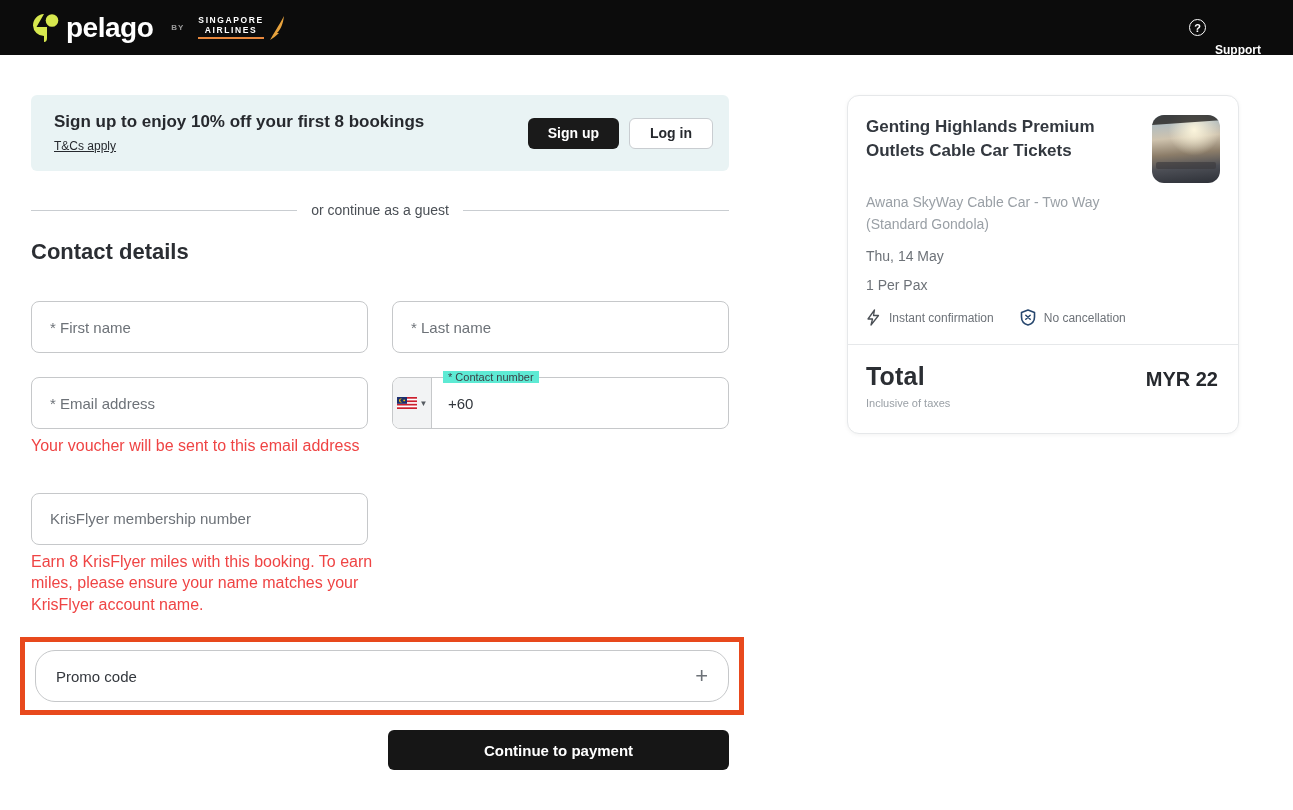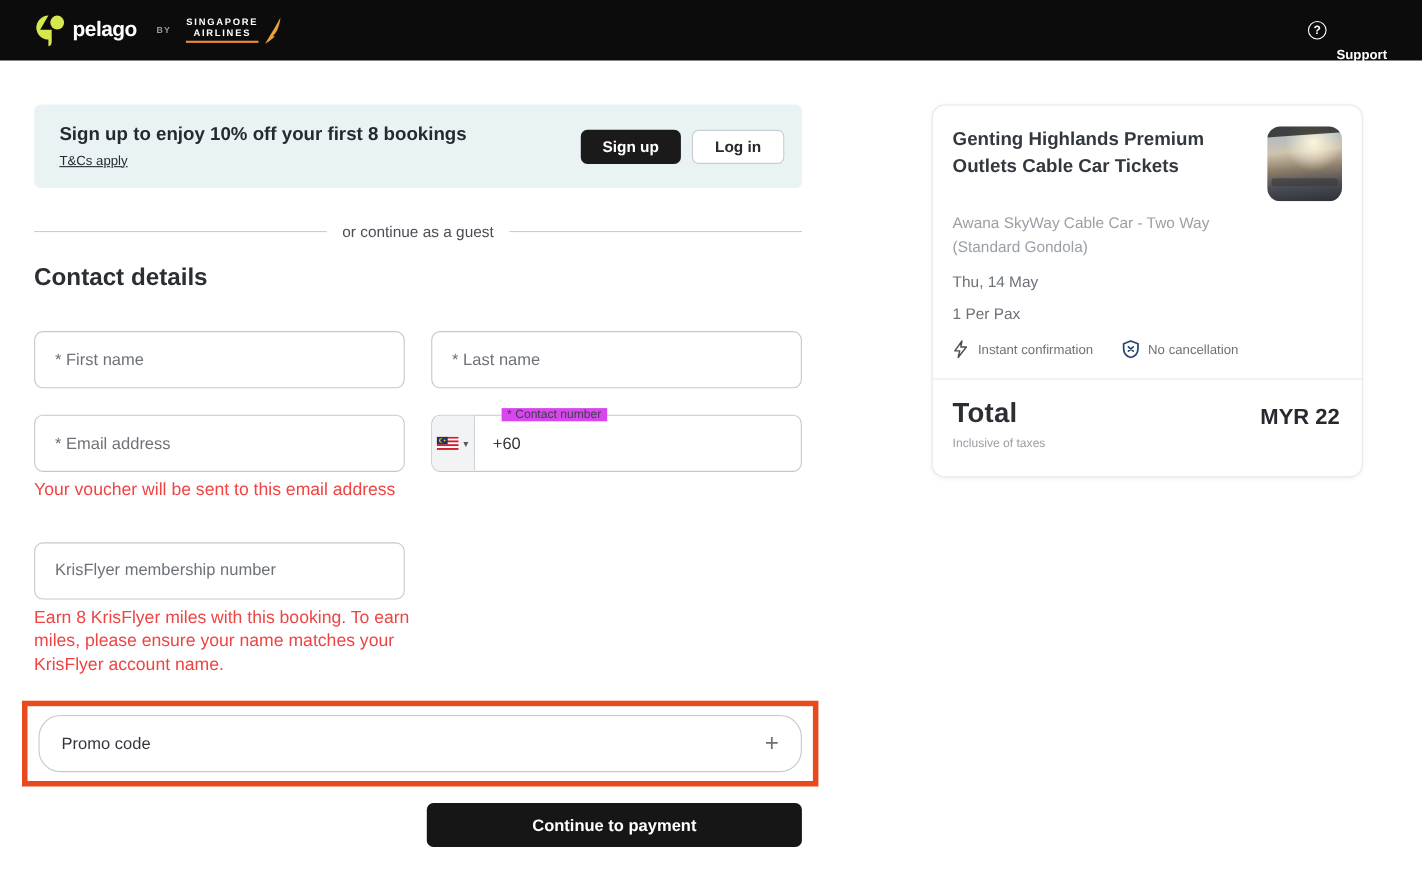--- a/index.html
+++ b/index.html
@@ -4,21 +4,21 @@
 <style>
   * { margin:0; padding:0; box-sizing:border-box; }
   html,body { width:1293px; height:810px; background:#ffffff; overflow:hidden;
     font-family:"Liberation Sans", sans-serif; -webkit-font-smoothing:antialiased; }
 
   
   .header { height:55px; background:#0c0c0c; display:flex; align-items:center;
     justify-content:space-between; padding:0 32px; }
   .brand-group { display:flex; align-items:center; gap:10px; }
   .pelago-logo { display:flex; align-items:center; gap:7px; }
-  .pelago-word { color:#ffffff; font-size:19px; font-weight:bold; letter-spacing:-0.5px; }
+  .pelago-word { color:#ffffff; font-size:28px; font-weight:bold; letter-spacing:-0.5px; }
   .by-label { color:#9a9a9a; font-size:8px; font-weight:bold; letter-spacing:1px;
     text-transform:uppercase; margin:0 4px 0 8px; }
   .sia-logo { display:flex; align-items:center; gap:5px; }
   .sia-text { display:flex; flex-direction:column; align-items:center; line-height:1.1;
     border-bottom:2px solid #e8883d; padding-bottom:2px; }
   .sia-text span { color:#ffffff; font-size:8.5px; font-weight:bold; letter-spacing:1.6px; }
   .support-btn { display:flex; align-items:center; gap:9px; cursor:pointer; background:none; border:none; }
   .q-icon { width:17px; height:17px; border:1.6px solid #ffffff; border-radius:50%;
     color:#ffffff; font-size:11px; font-weight:bold; display:flex; align-items:center; justify-content:center; }
   .support-label { color:#ffffff; font-size:12px; font-weight:bold;margin-top:44px; }
@@ -53,21 +53,21 @@
   .field { position:relative; }
   .field input { width:100%; height:52px; border:1px solid #c6c8ca; border-radius:8px;
     padding:0 18px; font-size:15px; color:#33373d; outline:none; background:#fff;
     font-family:"Liberation Sans", sans-serif; }
   .field input::placeholder { color:#6d7278; opacity:1; }
   .helper { font-size:16px; color:#ef4444; margin-top:6px; line-height:1.35; }
   .row-gap { margin-top:24px; }
 
   .phone-field { display:flex; height:52px; border:1px solid #c6c8ca; border-radius:8px;
     position:relative; background:#fff; }
-  .phone-label { position:absolute; top:-7px; left:63px; background:#d946ef; padding:0 5px;
+  .phone-label { position:absolute; top:-7px; left:50px; background:#5eead4; padding:0 5px;
     font-size:11px; color:#3c4046; }
   .flag-box { width:39px; background:#f2f3f4; border-right:1px solid #c6c8ca;
     border-radius:7px 0 0 7px; display:flex; align-items:center; justify-content:center;
     gap:3px; cursor:pointer; }
   .flag-caret { font-size:8px; color:#555a60; }
   .phone-input { flex:1; border:none; background:transparent; font-size:15px; color:#33373d;
     padding:0 16px; outline:none; font-family:"Liberation Sans", sans-serif; }
 
   .kris-helper { width:345px; }
 

